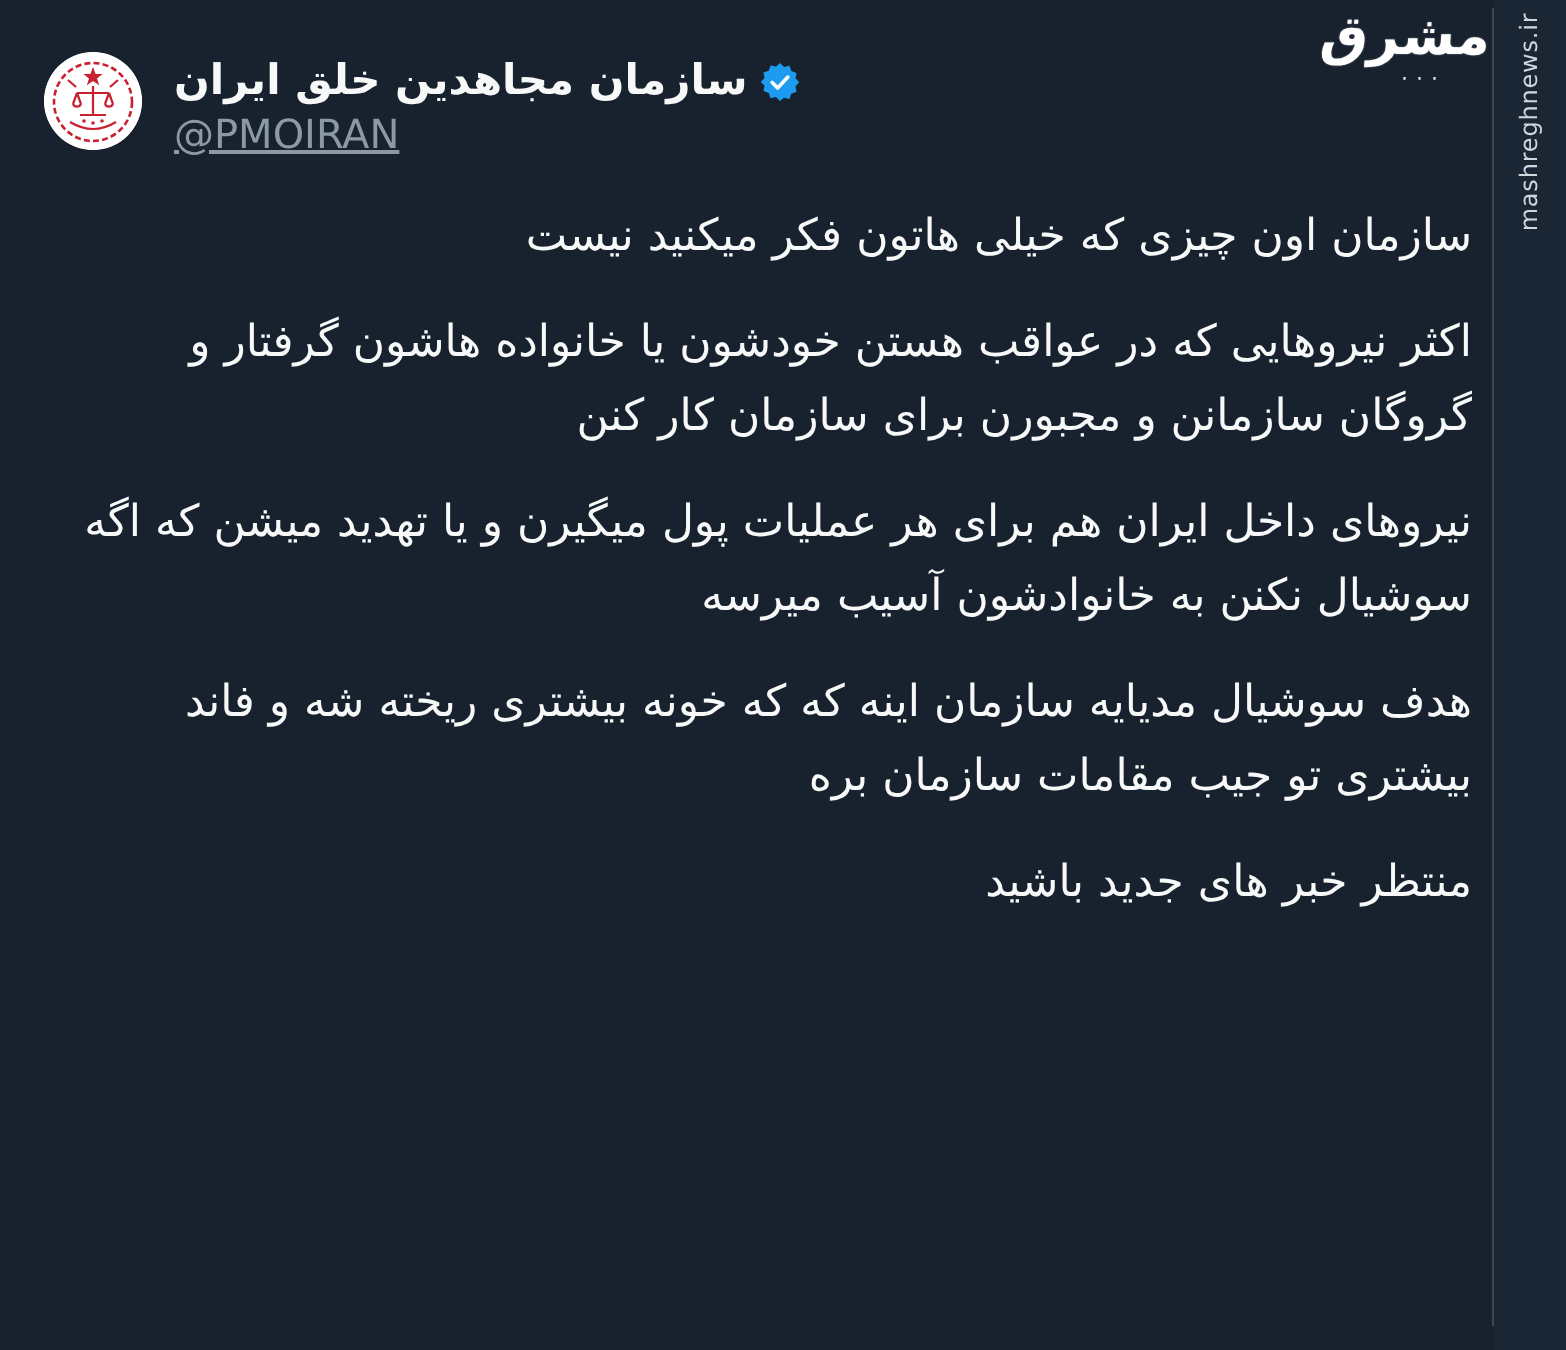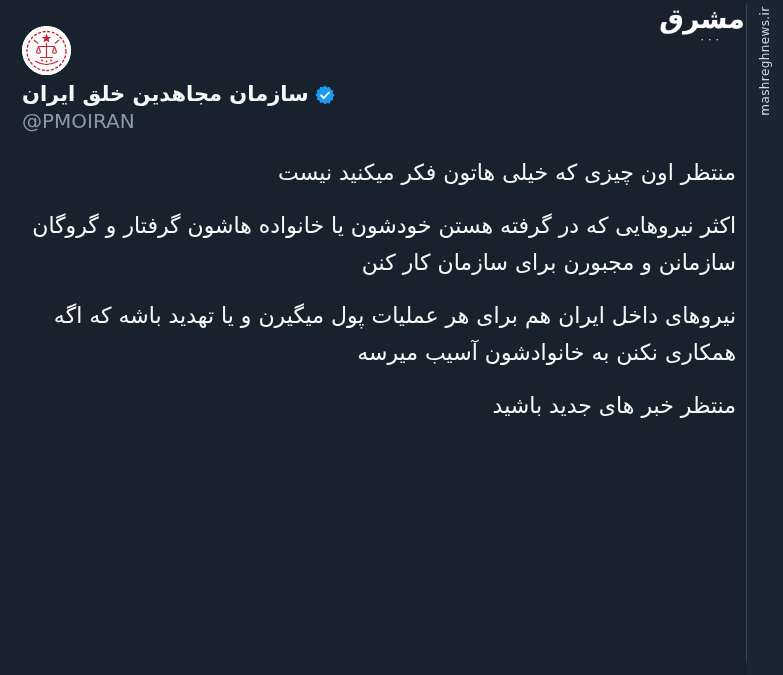--- a/index.html
+++ b/index.html
@@ -5,36 +5,36 @@
   html,body { margin:0; padding:0; background:#0c1118; }
   .page {
     position:relative; width:783px; height:675px;
     background:#18222e; overflow:hidden;
     font-family:"DejaVu Sans", sans-serif;
   }
   .content {
     position:absolute; left:0; top:0; width:746px; height:675px;
     box-sizing:border-box; padding:26px 10px 0 22px;
   }
-  .header { display:flex; align-items:flex-start; gap:5px;flex-direction:column; }
+  .header { display:flex; align-items:flex-start; gap:16px; }
   .avatar {
     width:49px; height:49px; border-radius:50%; background:#ffffff;
     flex:none; display:flex; align-items:center; justify-content:center;
     cursor:pointer; overflow:hidden;
   }
   .id-block { padding-top:2px; min-width:0; }
   .name-row { display:flex; align-items:center; gap:6px; direction:ltr; }
   .display-name {
     color:#f7f9f9; font-weight:700; font-size:21px; line-height:25px;
     direction:rtl; unicode-bidi:isolate; cursor:pointer; white-space:nowrap;
   }
   .badge { width:20px; height:20px; flex:none; display:block; }
   .handle {
     color:#8b98a5; font-size:20px; line-height:24px; margin-top:2px;
-    direction:ltr; cursor:pointer;
+    direction:ltr; cursor:pointer;text-decoration:underline;
   }
   .tweet-body {
     margin-top:21px; direction:rtl; text-align:right;
     color:#f7f9f9; font-size:22px; line-height:37px;
     padding-left:10px;
   }
   .tweet-body p { margin:0 0 16px 0; }
   
   .rail-bg {
     position:absolute; left:747px; top:0; width:36px; height:675px;
@@ -119,21 +119,22 @@
             <path fill="#1d9bf0" d="M11 0.6 l2.2 2.1 3-0.6 1 2.9 2.9 1-0.6 3 2.1 2.2-2.1 2.2 0.6 3-2.9 1-1 2.9-3-0.6L11 21.4l-2.2-2.1-3 0.6-1-2.9-2.9-1 0.6-3L0.4 11l2.1-2.2-0.6-3 2.9-1 1-2.9 3 0.6z"></path>
             <path fill="none" stroke="#ffffff" stroke-width="2" stroke-linecap="round" stroke-linejoin="round" d="M6.7 11.3 l3 3 5.6-6"></path>
           </svg>
         </div>
         <div class="handle">@PMOIRAN</div>
       </div>
 
     </div>
 
     <div class="tweet-body">
-      <p>منتظر اون چیزی که خیلی هاتون فکر میکنید نیست</p>
-      <p>اکثر نیروهایی که در گرفته هستن خودشون یا خانواده هاشون گرفتار و گروگان سازمانن و مجبورن برای سازمان کار کنن</p>
-      <p>نیروهای داخل ایران هم برای هر عملیات پول میگیرن و یا تهدید باشه که اگه همکاری نکنن به خانوادشون آسیب میرسه</p>
+      <p>سازمان اون چیزی که خیلی هاتون فکر میکنید نیست</p>
+      <p>اکثر نیروهایی که در عواقب هستن خودشون یا خانواده هاشون گرفتار و گروگان سازمانن و مجبورن برای سازمان کار کنن</p>
+      <p>نیروهای داخل ایران هم برای هر عملیات پول میگیرن و یا تهدید میشن که اگه سوشیال نکنن به خانوادشون آسیب میرسه</p>
+      <p>هدف سوشیال مدیایه سازمان اینه که که خونه بیشتری ریخته شه و فاند بیشتری تو جیب مقامات سازمان بره</p>
       <p>منتظر خبر های جدید باشید</p>
     </div>
 
   </div>
 
 </div>
 
 </body></html>

